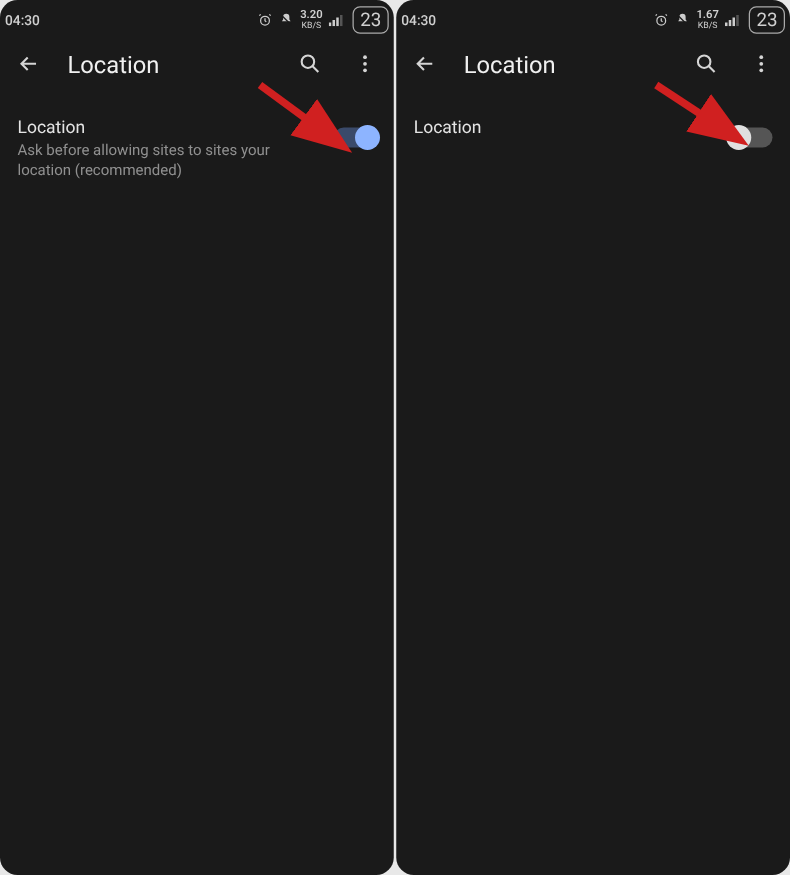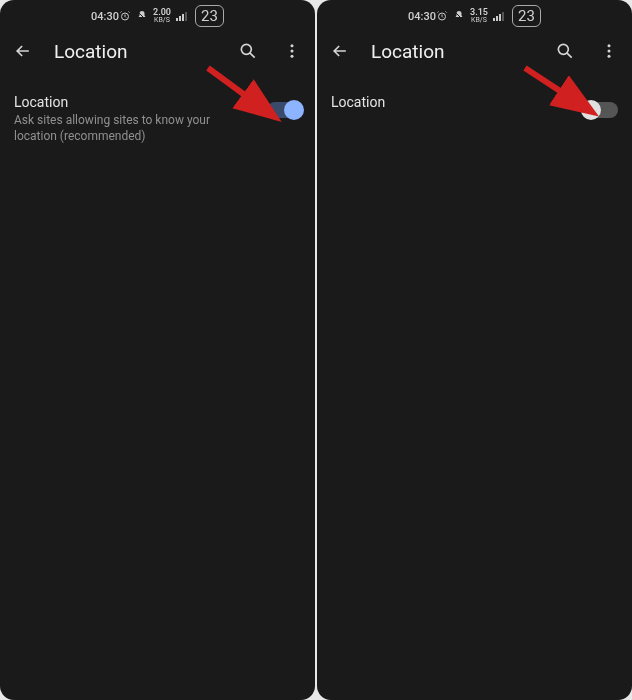--- a/index.html
+++ b/index.html
@@ -14,21 +14,21 @@
     .phone {
       flex: 1;
       background: #1a1a1a;
       border-radius: 14px;
       overflow: hidden;
       position: relative;
       color: #e0e0e0;
     }
     .status-bar {
       display: flex;
-      justify-content: center;
+      justify-content: space-between;
       align-items: center;
       padding: 8px 4px 2px;
       font-size: 11px;
       color: #d0d0d0;
       height: 26px;
     }
     .status-left { font-weight: 500; }
     .status-right { display: flex; align-items: center; gap: 5px; }
     .status-icon { display: inline-flex; align-items: center; }
     .speed-block {
@@ -132,21 +132,21 @@
             <path d="M12 9v4l2 2M5 3l-2 2M19 3l2 2"></path>
           </svg>
       </span>
       <span class="status-icon">
         <svg width="12" height="12" viewBox="0 0 24 24" fill="#ccc">
             <path d="M12 2a5 5 0 00-5 5v4l-2 3h14l-2-3V7a5 5 0 00-5-5z"></path>
             <line x1="4" y1="4" x2="20" y2="20" stroke="#1a1a1a" stroke-width="2"></line>
           </svg>
       </span>
       <span class="speed-block">
-        <span class="speed-num">2.00</span>
+        <span class="speed-num">3.20</span>
         <span>KB/S</span>
       </span>
       <span class="status-icon">
         <svg width="14" height="10" viewBox="0 0 14 10">
             <rect x="0" y="7" width="2" height="3" fill="#ccc"></rect>
             <rect x="3" y="5" width="2" height="5" fill="#ccc"></rect>
             <rect x="6" y="3" width="2" height="7" fill="#ccc"></rect>
             <rect x="9" y="1" width="2" height="9" fill="#555"></rect>
           </svg>
       </span>
@@ -175,21 +175,21 @@
           <circle cx="12" cy="12" r="2"></circle>
           <circle cx="12" cy="19" r="2"></circle>
         </svg>
     </div>
   </div>
 
   <div class="content">
     <div class="setting-row">
       <div class="setting-text">
         <div class="setting-title">Location</div>
-        <div class="setting-sub">Ask sites allowing sites to know your location (recommended)</div>
+        <div class="setting-sub">Ask before allowing sites to sites your location (recommended)</div>
       </div>
       <div class="toggle on">
         <div class="thumb"></div>
       </div>
     </div>
   </div>
 
   <svg class="arrow" style="top:60px; left:200px;" width="90" height="70" viewBox="0 0 90 70">
     <defs>
         <marker id="ah1" markerWidth="8" markerHeight="8" refX="6" refY="3" orient="auto">
@@ -210,21 +210,21 @@
             <path d="M12 9v4l2 2M5 3l-2 2M19 3l2 2"></path>
           </svg>
       </span>
       <span class="status-icon">
         <svg width="12" height="12" viewBox="0 0 24 24" fill="#ccc">
             <path d="M12 2a5 5 0 00-5 5v4l-2 3h14l-2-3V7a5 5 0 00-5-5z"></path>
             <line x1="4" y1="4" x2="20" y2="20" stroke="#1a1a1a" stroke-width="2"></line>
           </svg>
       </span>
       <span class="speed-block">
-        <span class="speed-num">3.15</span>
+        <span class="speed-num">1.67</span>
         <span>KB/S</span>
       </span>
       <span class="status-icon">
         <svg width="14" height="10" viewBox="0 0 14 10">
             <rect x="0" y="7" width="2" height="3" fill="#ccc"></rect>
             <rect x="3" y="5" width="2" height="5" fill="#ccc"></rect>
             <rect x="6" y="3" width="2" height="7" fill="#ccc"></rect>
             <rect x="9" y="1" width="2" height="9" fill="#555"></rect>
           </svg>
       </span>

